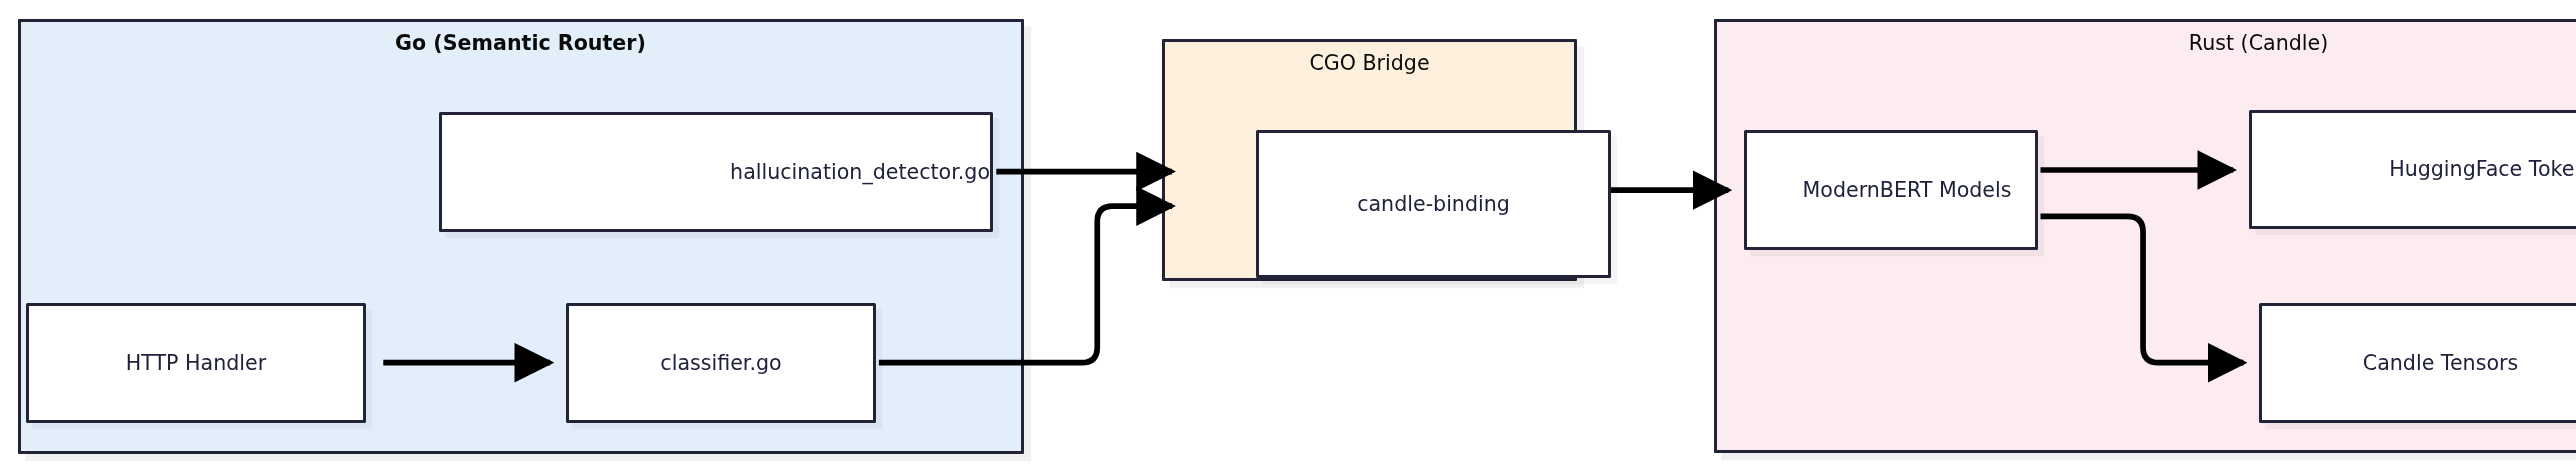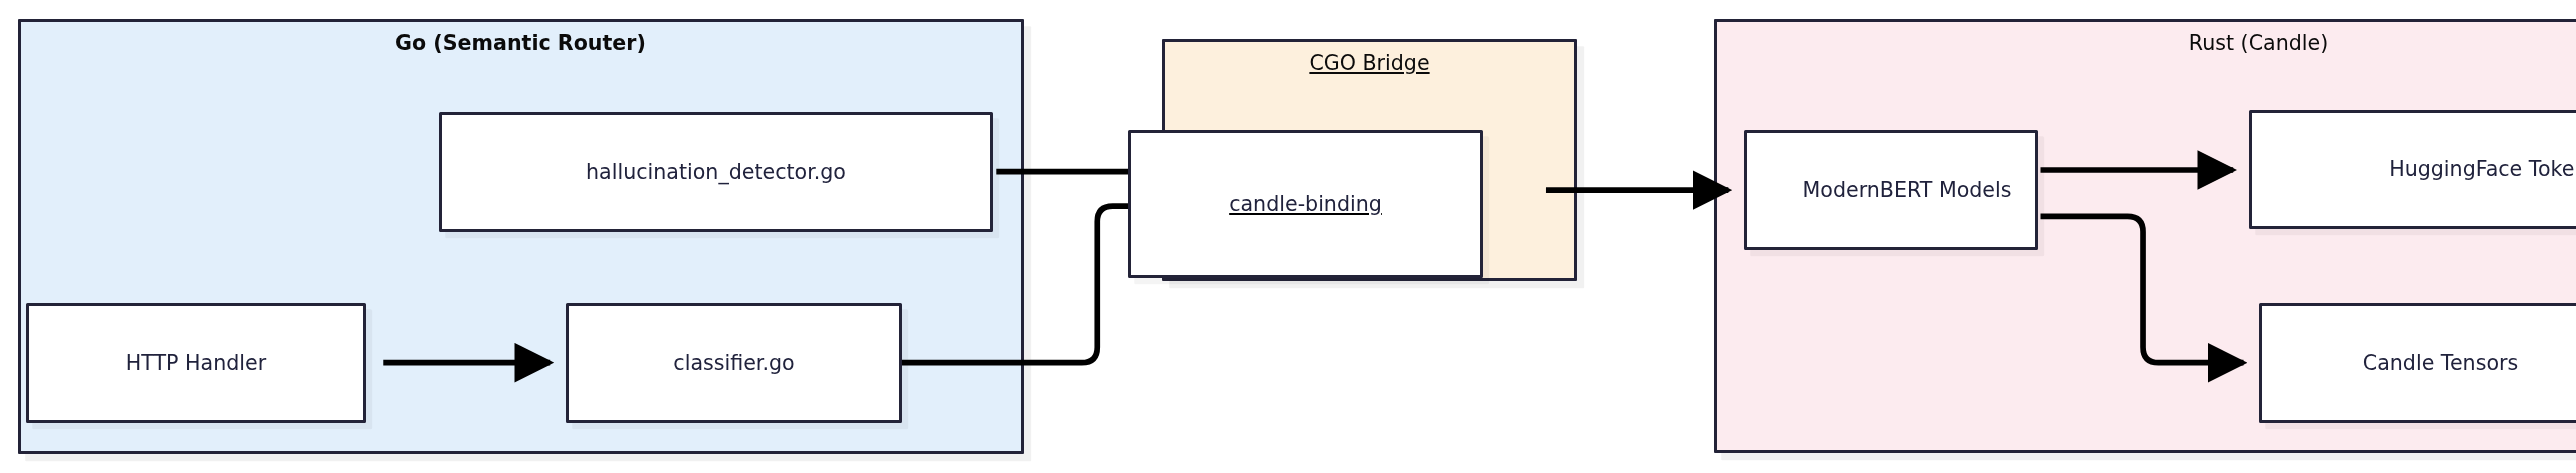--- a/index.html
+++ b/index.html
@@ -67,23 +67,23 @@
   }
   .node-label {
     color: #20223c;
     font-size: 20.6px;
     line-height: 1;
     white-space: nowrap;
     font-family: "DejaVu Sans", "Liberation Sans", sans-serif;
   }
 
   #node-http        { left: 26px;   top: 303px; width: 340px;  height: 120px; }
-  #node-classifier  { left: 566px; top: 303px; width: 336px;  height: 120px; }
-  #node-halluc      { left: 439px;  top: 112px; width: 554px; height: 120px; }
-  #node-binding     { left: 1128px; top: 130px; width: 355px;  height: 148px; text-decoration: underline; }
+  #node-classifier  { left: 566px; top: 303px; width: 310px;  height: 120px; }
+  #node-halluc      { left: 439px;  top: 112px; width: 554px; height: 120px; justify-content: flex-end; }
+  #node-binding     { left: 1256px; top: 130px; width: 355px;  height: 148px; }
   #node-modernbert  { left: 1744px; top: 130px; width: 294px;  height: 120px; padding-left: 32px; }
   #node-hf          { left: 2249px; top: 110px; width: 527px; height: 119px; }
   #node-tensors     { left: 2259px; top: 303px; width: 363px;  height: 120px; }
 
   
   #edges {
     position: absolute;
     left: 0; top: 0;
     width: 2822px;
     height: 474px;
@@ -93,21 +93,21 @@
 </head>
 <body>
 
 <div id="canvas">
 
   <div id="cluster-go" class="cluster">
     <div class="cluster-title" style="top:11.3px;font-weight:bold;">Go (Semantic Router)</div>
   </div>
 
   <div id="cluster-cgo" class="cluster">
-    <div class="cluster-title" style="top:11.3px;text-decoration:underline;">CGO Bridge</div>
+    <div class="cluster-title" style="top:11.3px;">CGO Bridge</div>
   </div>
 
   <div id="cluster-rust" class="cluster">
     <div class="cluster-title" style="top:11.3px;">Rust (Candle)</div>
   </div>
 
   <svg id="edges" viewBox="0 0 5478 920" width="2822" height="474" xmlns="http://www.w3.org/2000/svg">
     <defs>
       <marker id="arrow" viewBox="0 0 10 10" refX="9" refY="5" markerWidth="7" markerHeight="7" orient="auto-start-reverse" markerUnits="strokeWidth">
         <path d="M 0 0 L 10 5 L 0 10 z" fill="#000000"></path>

